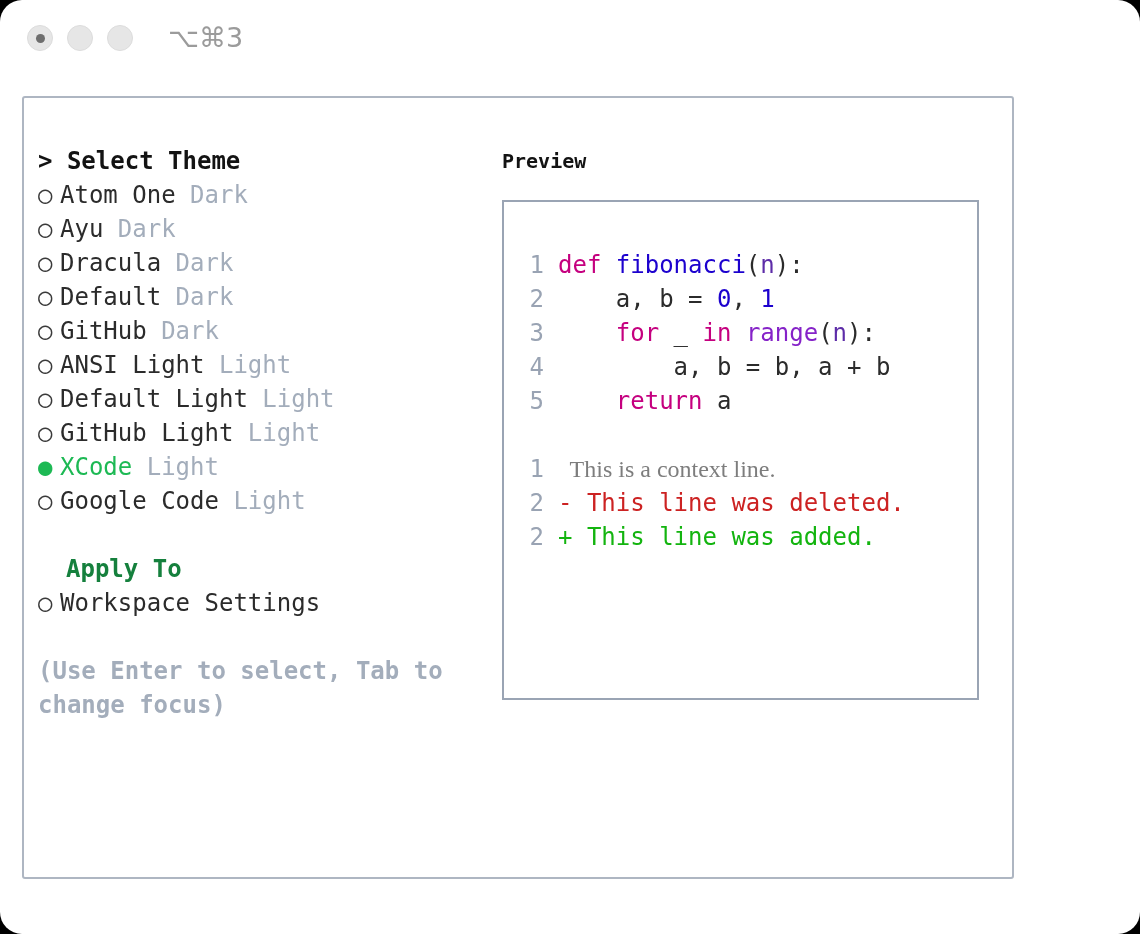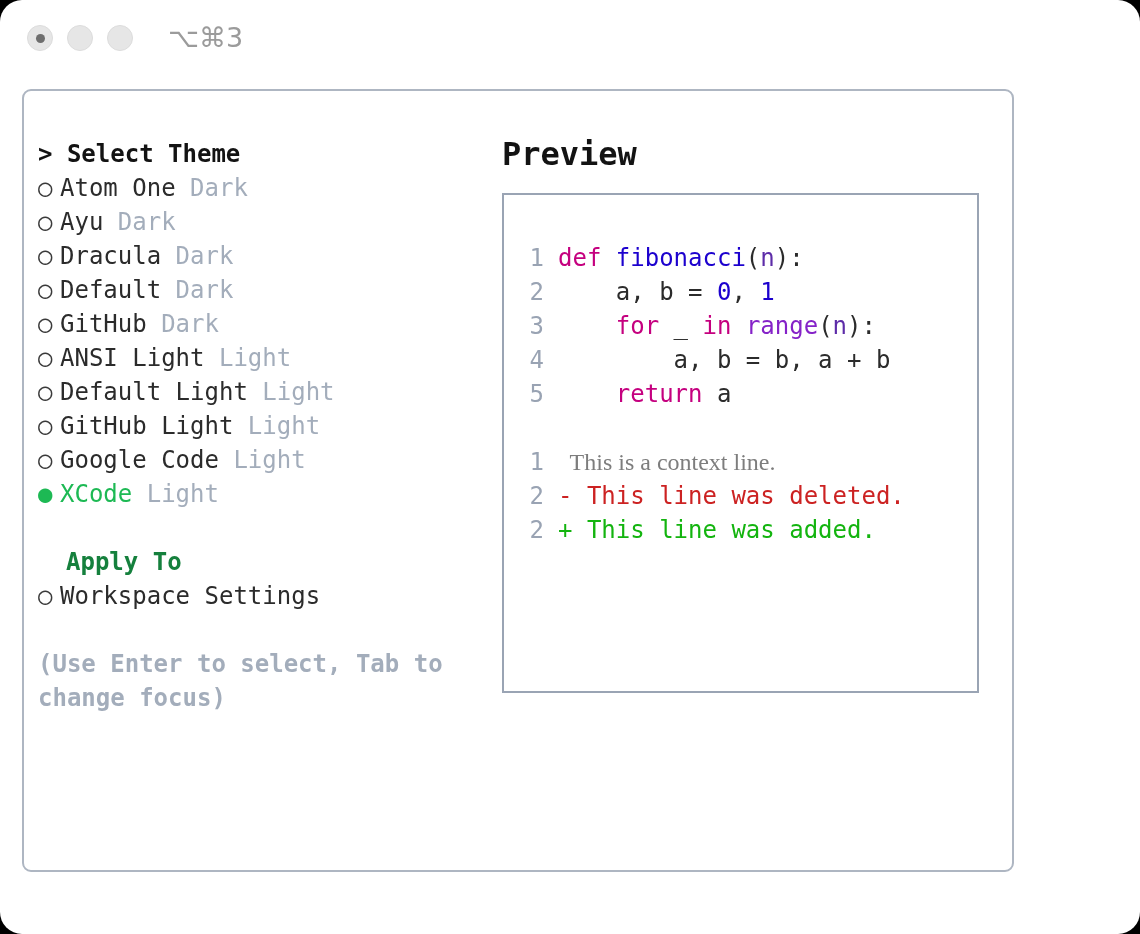--- a/index.html
+++ b/index.html
@@ -64,25 +64,25 @@
     font-size: 27px;
     color: #9b9b9b;
     letter-spacing: 0px;
     font-family: "DejaVu Sans", "Liberation Sans", sans-serif;
   }
 
   
   .panel {
     position: absolute;
     left: 22px;
-    top: 89px;
+    top: 96px;
     width: 992px;
     height: 783px;
     border: 2px solid #aeb6c2;
-    border-radius: 9px;
+    border-radius: 3px;
     box-sizing: border-box;
     background: #ffffff;
   }
 
   .columns {
     position: absolute;
     left: 0; top: 0;
     width: 100%; height: 100%;
   }
 
@@ -142,21 +142,21 @@
   }
 
   
   .right-col {
     position: absolute;
     left: 478px;
     top: 46px;
     width: 500px;
   }
   .preview-title {
-    font-size: 32px;
+    font-size: 20px;
     font-weight: bold;
     color: #131313;
     line-height: 34px;
   }
   .preview-box {
     margin-top: 22px;
     width: 477px;
     height: 500px;
     border: 2px solid #9aa4b4;
     box-sizing: border-box;
@@ -216,22 +216,22 @@
 
         <div id="theme-list">
             <div class="opt-row"><span class="bullet">○</span><span class="opt-label">Atom One</span><span class="opt-tag"> Dark</span></div>
             <div class="opt-row"><span class="bullet">○</span><span class="opt-label">Ayu</span><span class="opt-tag"> Dark</span></div>
             <div class="opt-row"><span class="bullet">○</span><span class="opt-label">Dracula</span><span class="opt-tag"> Dark</span></div>
             <div class="opt-row"><span class="bullet">○</span><span class="opt-label">Default</span><span class="opt-tag"> Dark</span></div>
             <div class="opt-row"><span class="bullet">○</span><span class="opt-label">GitHub</span><span class="opt-tag"> Dark</span></div>
             <div class="opt-row"><span class="bullet">○</span><span class="opt-label">ANSI Light</span><span class="opt-tag"> Light</span></div>
             <div class="opt-row"><span class="bullet">○</span><span class="opt-label">Default Light</span><span class="opt-tag"> Light</span></div>
             <div class="opt-row"><span class="bullet">○</span><span class="opt-label">GitHub Light</span><span class="opt-tag"> Light</span></div>
+            <div class="opt-row"><span class="bullet sel">●</span><span class="opt-label sel">XCode</span><span class="opt-tag"> Light</span></div>
             <div class="opt-row"><span class="bullet">○</span><span class="opt-label">Google Code</span><span class="opt-tag"> Light</span></div>
-            <div class="opt-row"><span class="bullet sel">●</span><span class="opt-label sel">XCode</span><span class="opt-tag"> Light</span></div>
           </div>
 
         <div class="spacer-line"></div>
 
         <div class="section-head">Apply To</div>
 
         <div id="apply-list">
             <div class="opt-row"><span class="bullet">○</span><span class="opt-label">Workspace Settings</span></div>
           </div>
 

